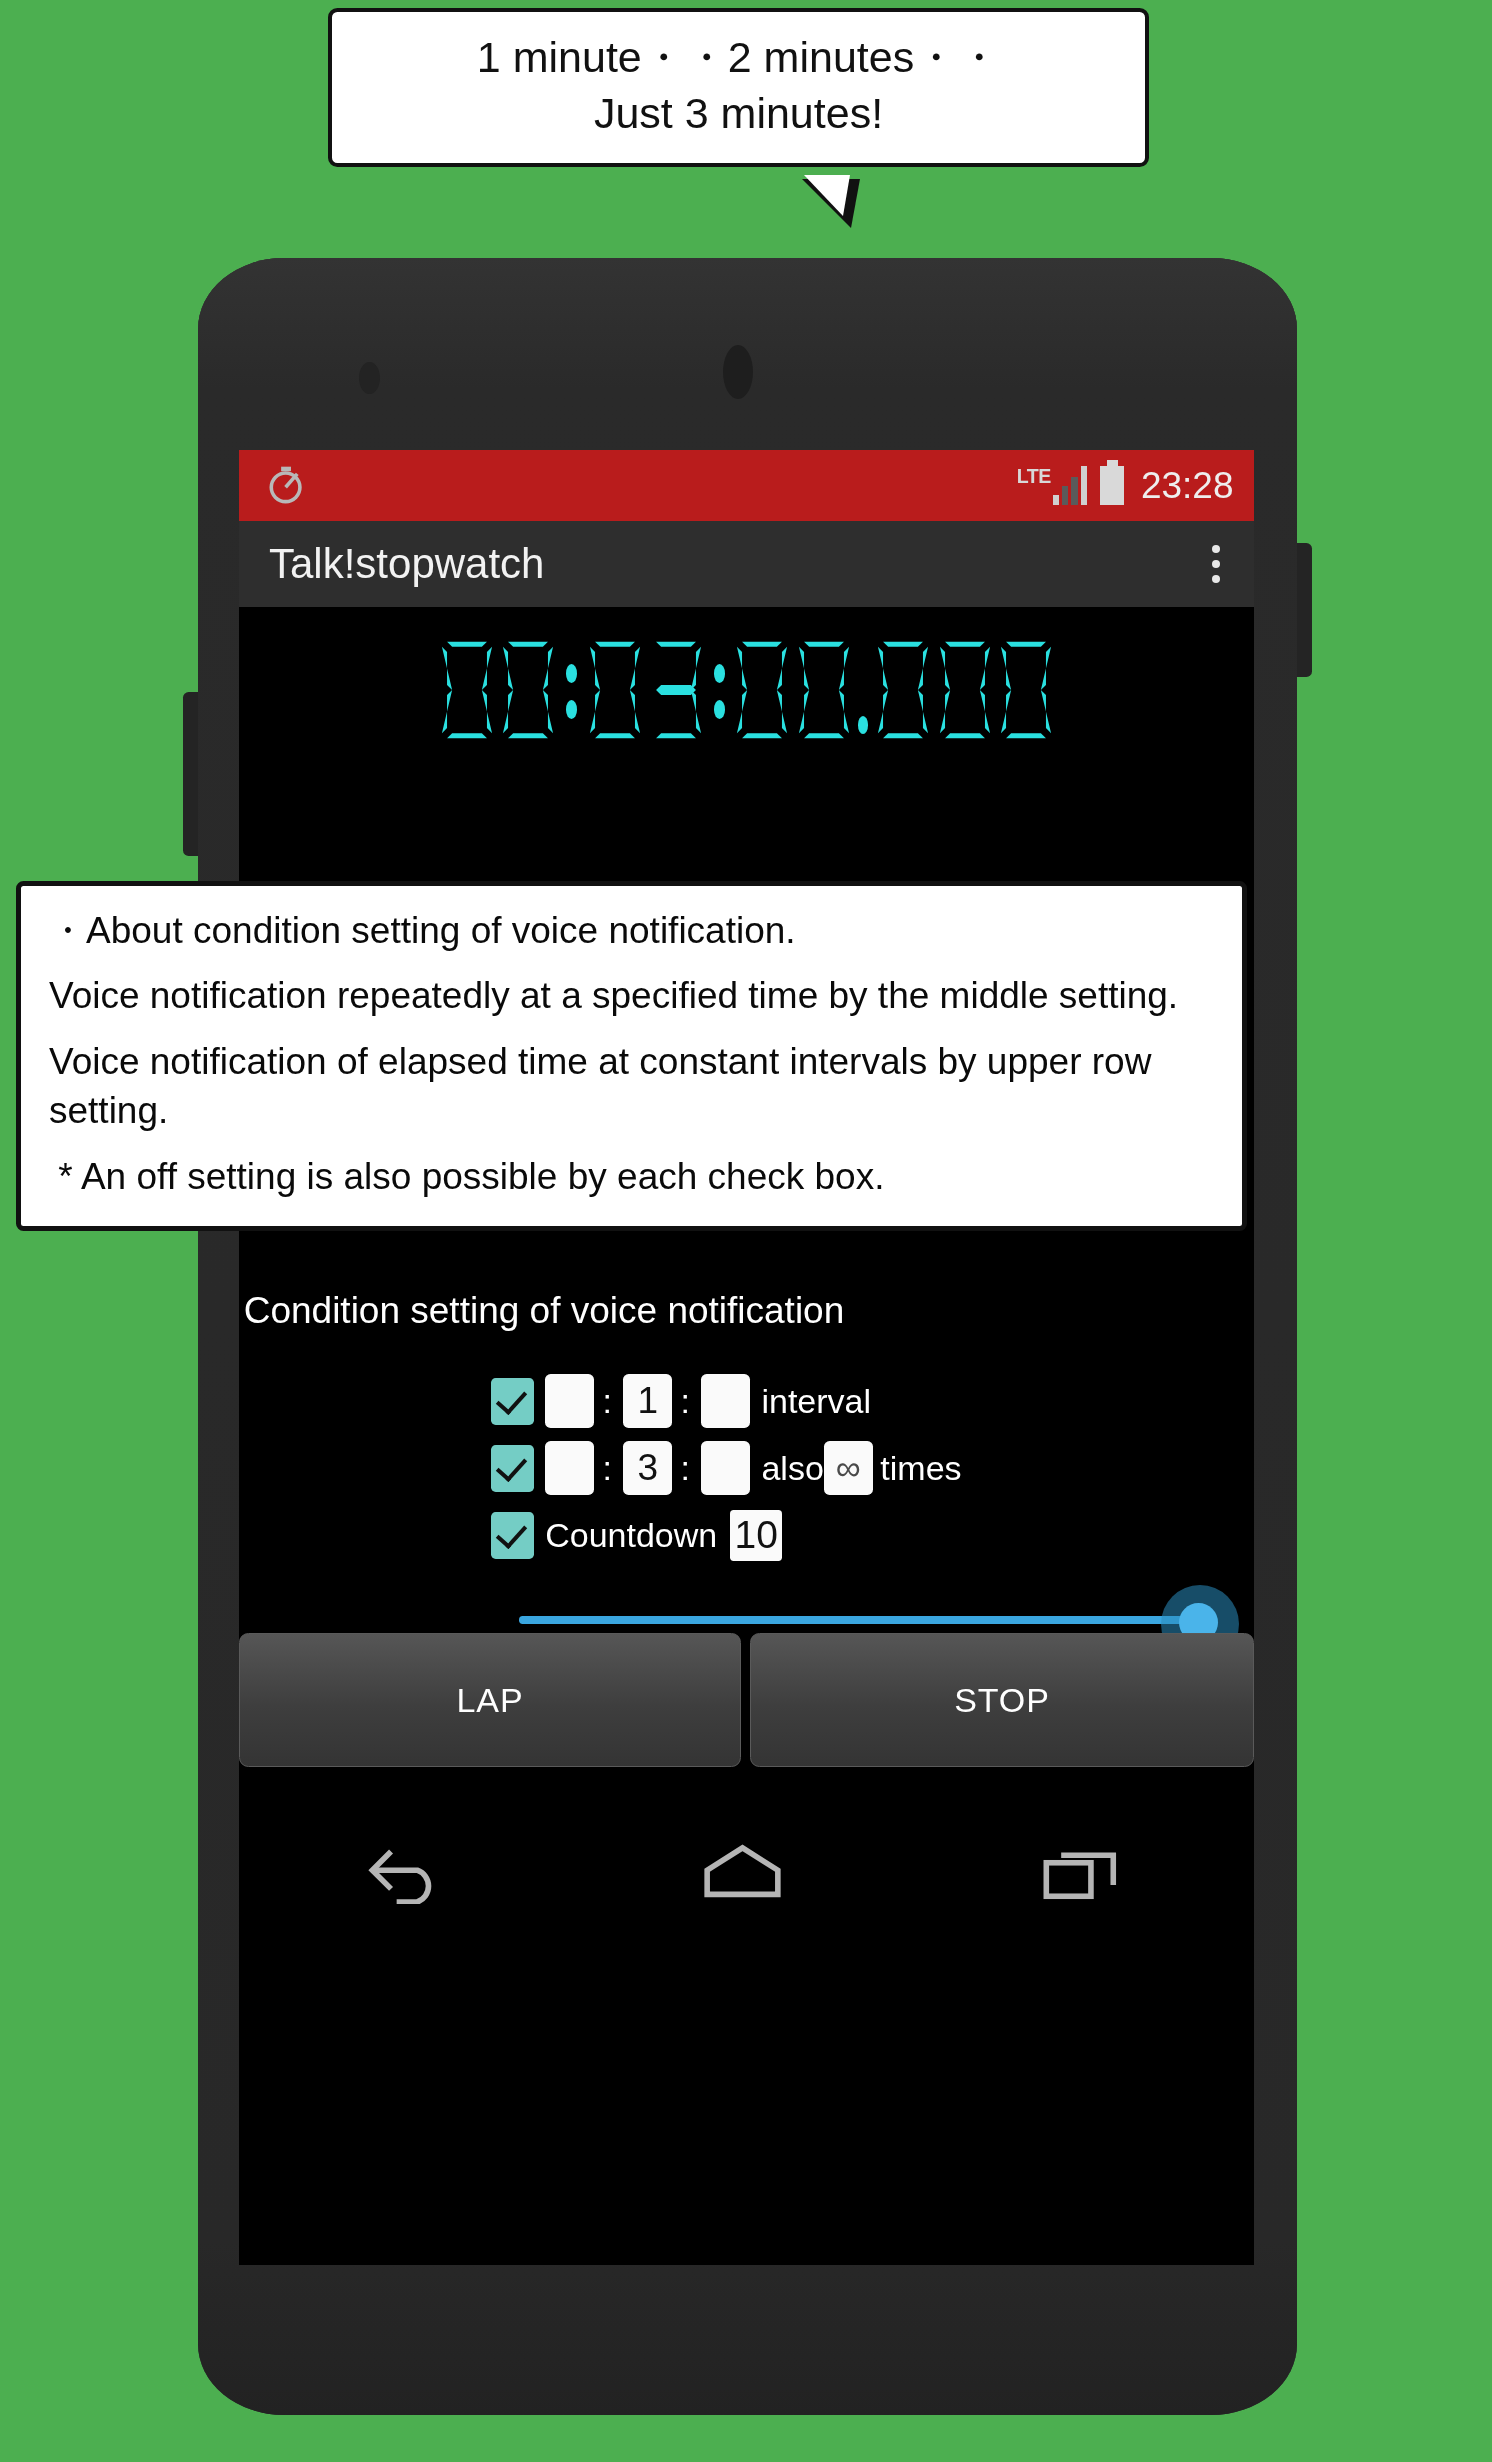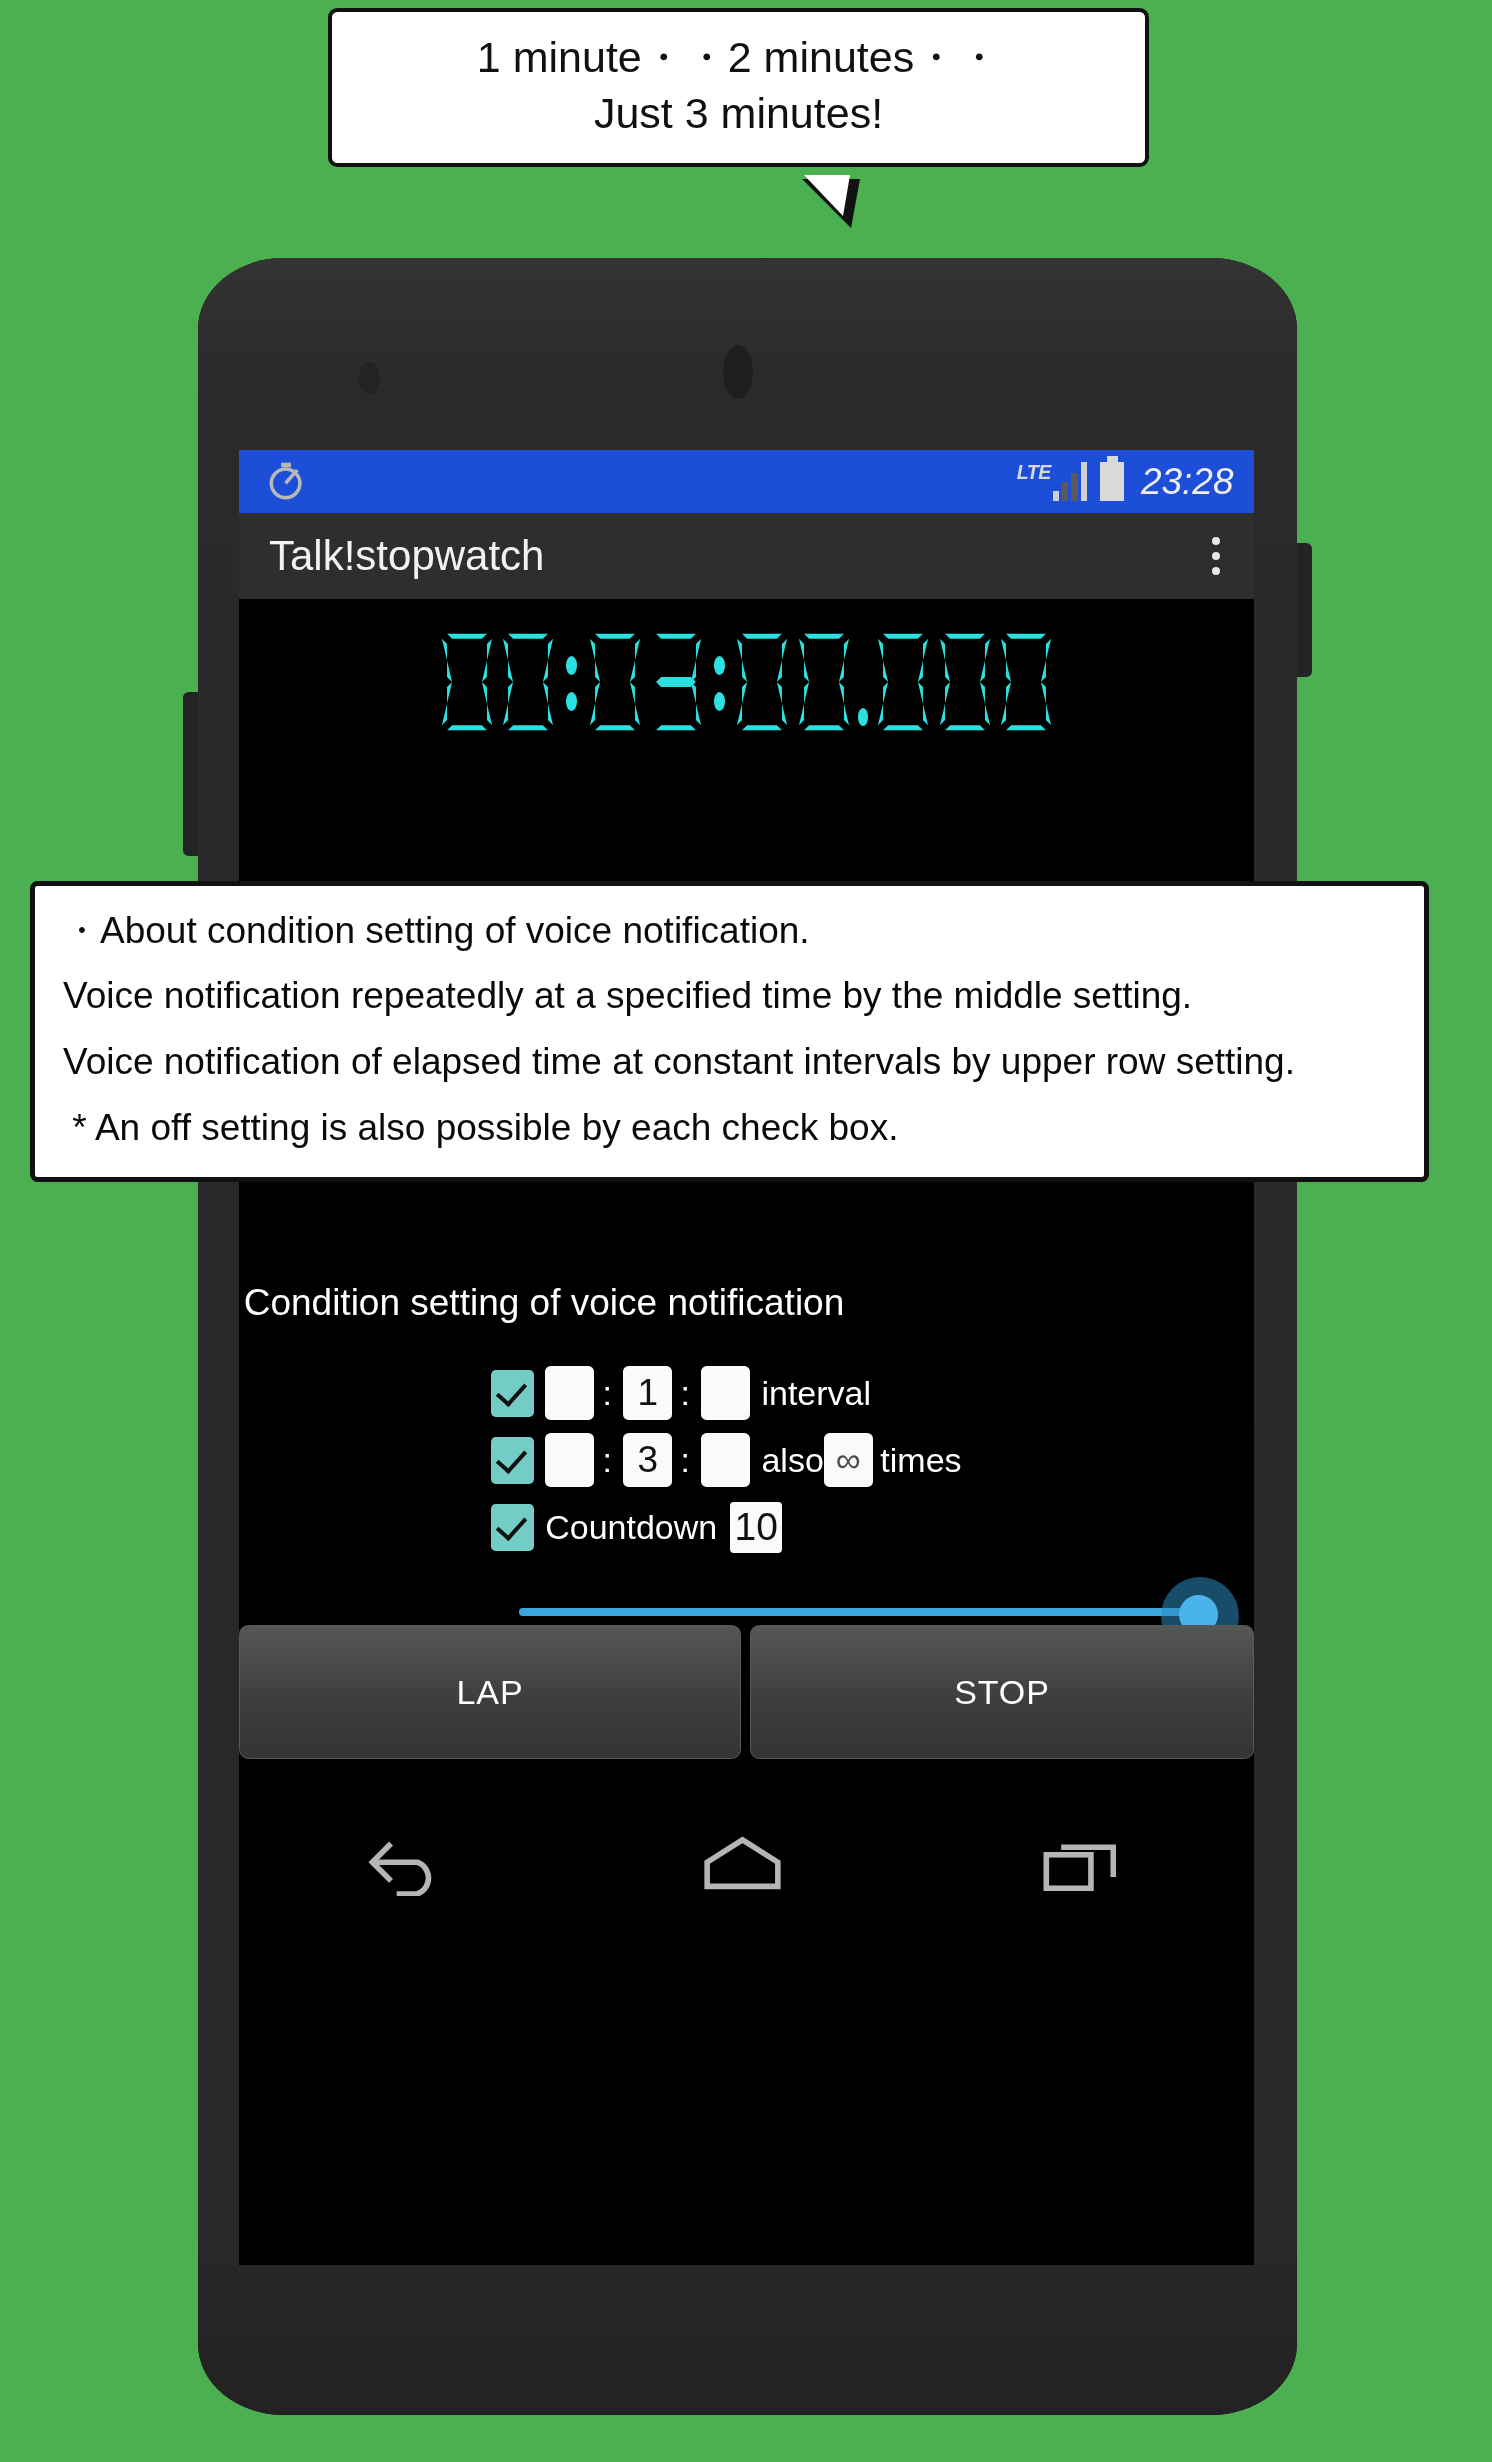--- a/index.html
+++ b/index.html
@@ -125,25 +125,24 @@
     width: 1015px;
     height: 1815px;
     background: #000000;
     overflow: hidden;
     z-index: 10;
   }
 
   
   .statusbar {
     position: relative;
-    height: 63px;
-    background: #1d4ed8;
-    display: flex;
-    align-items: center;
-    font-style: italic;
+    height: 71px;
+    background: #b91c1c;
+    display: flex;
+    align-items: center;
   }
   .status-app-icon {
     margin-left: 26px;
     width: 43px;
     height: 43px;
   }
   .status-right {
     margin-left: auto;
     margin-right: 20.5px;
     display: flex;
@@ -404,23 +403,23 @@
     height: 125px;
     background: #000000;
     display: flex;
     align-items: center;
     justify-content: space-around;
   }
 
   
   .dialog {
     position: absolute;
-    left: 30px;
+    left: 16px;
     top: 881px;
-    width: 1399px;
+    width: 1231px;
     box-sizing: border-box;
     background: #ffffff;
     border: 5.6px solid #111111;
     border-radius: 7.5px;
     padding: 20.5px 28px 24px 28px;
     z-index: 60;
   }
   .dlg-p {
     font-size: 37px;
     line-height: 1.32;

